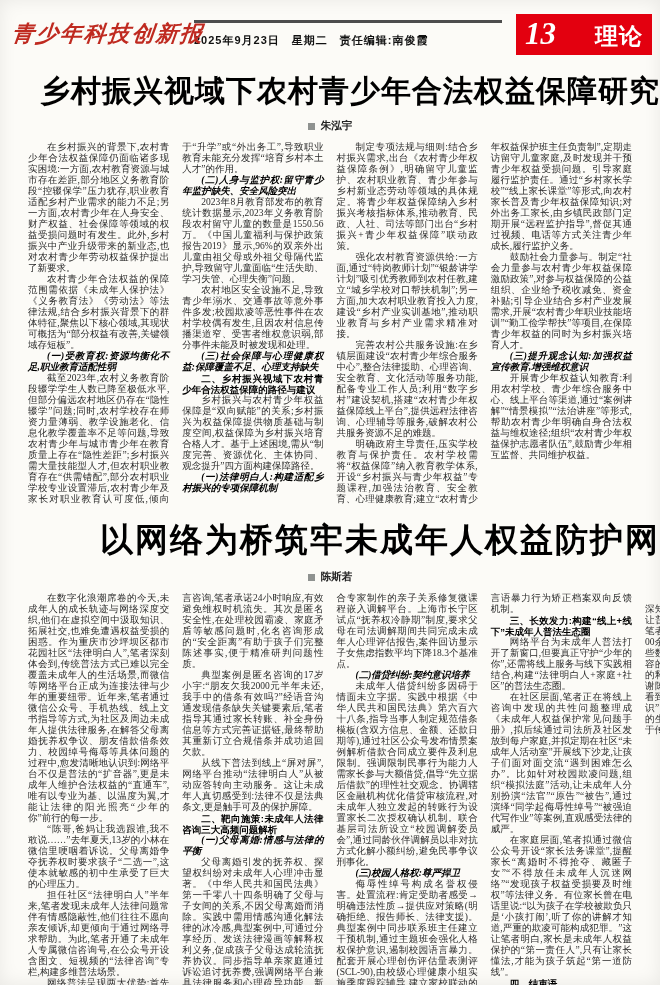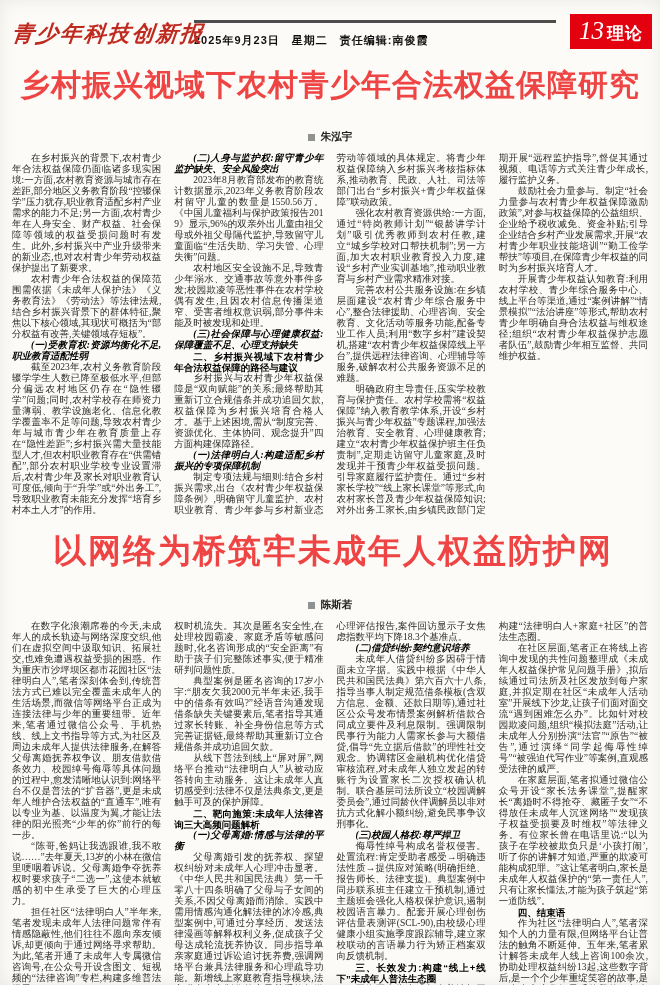--- a/index.html
+++ b/index.html
@@ -23,44 +23,44 @@
     text-align:left; margin-top:10px; font-size:11px; font-weight:bold;
     letter-spacing:1px; color:#111;
     font-family:"Liberation Sans","DejaVu Sans",sans-serif;
   }
   .badge {
     flex:0 0 auto; background:#e3000f; color:#fff; padding:4px 9px 6px 9px;
     display:flex; align-items:baseline; gap:3px; margin-top:2px;
   }
   .badge-num {
     font-family:"Liberation Serif","DejaVu Serif",serif;
-    font-style:italic; font-weight:normal; font-size:25px; line-height:1;
+    font-style:italic; font-weight:bold; font-size:31px; line-height:1;
   }
   .badge-sec {
     font-family:"Liberation Sans","DejaVu Sans",sans-serif;
-    font-weight:900; font-size:17px; line-height:1; letter-spacing:1px;
+    font-weight:900; font-size:23px; line-height:1; letter-spacing:1px;margin-left:36px;
   }
   
   .headline {
-    margin:0; text-align:center; color:#ef4444;
+    margin:0; text-align:right; color:#000000;
     font-family:"Liberation Sans","DejaVu Sans",sans-serif; font-weight:900;
   }
   .hl1 { font-size:30px; letter-spacing:1px; margin-top:16px; }
   .hl2 { font-size:33px; letter-spacing:2px; margin-top:10px;padding-left:6px; }
   .byline {
-    text-align:center; font-size:10.5px; font-weight:bold; margin:24px 0 9px 0;
+    text-align:center; font-size:10.5px; font-weight:bold; margin:7px 0 9px 0;
     font-family:"Liberation Sans","DejaVu Sans",sans-serif; color:#222;
   }
   .byline-marker {
     display:inline-block; width:7px; height:7px; background:#8f9290;
     margin-right:6px; vertical-align:middle;
   }
   .cols {
     column-count:4; column-gap:13px; column-fill:auto;
-    padding:0 12px; text-align:justify; word-break:break-all;
+    padding:0 28px; text-align:justify; word-break:break-all;
     font-size:9.5px; line-height:11px; color:#2a2a2a;
   }
   .a1 { height:366px; }
   .a2 { height:408px; }
   .blk { margin:0; text-indent:2em; }
   .h1 {
     font-weight:bold; color:#000;
     font-family:"Liberation Sans","DejaVu Sans",sans-serif;
   }
   .h2 {
@@ -93,27 +93,28 @@
     <div class="cols a1">
         <p class="blk para">在乡村振兴的背景下,农村青少年合法权益保障仍面临诸多现实困境:一方面,农村教育资源与城市存在差距,部分地区义务教育阶段“控辍保学”压力犹存,职业教育适配乡村产业需求的能力不足;另一方面,农村青少年在人身安全、财产权益、社会保障等领域的权益受损问题时有发生。此外,乡村振兴中产业升级带来的新业态,也对农村青少年劳动权益保护提出了新要求。</p>
         <p class="blk para">农村青少年合法权益的保障范围需依据《未成年人保护法》《义务教育法》《劳动法》等法律法规,结合乡村振兴背景下的群体特征,聚焦以下核心领域,其现状可概括为“部分权益有改善,关键领域存短板”。</p>
         <p class="blk h2">(一)受教育权:资源均衡化不足,职业教育适配性弱</p>
         <p class="blk para">截至2023年,农村义务教育阶段辍学学生人数已降至极低水平,但部分偏远农村地区仍存在“隐性辍学”问题;同时,农村学校存在师资力量薄弱、教学设施老化、信息化教学覆盖率不足等问题,导致农村青少年与城市青少年在教育质量上存在“隐性差距”;乡村振兴需大量技能型人才,但农村职业教育存在“供需错配”,部分农村职业学校专业设置滞后,农村青少年及家长对职业教育认可度低,倾向于“升学”或“外出务工”,导致职业教育未能充分发挥“培育乡村本土人才”的作用。</p>
         <p class="blk h2">(二)人身与监护权:留守青少年监护缺失、安全风险突出</p>
         <p class="blk para">2023年8月教育部发布的教育统计数据显示,2023年义务教育阶段农村留守儿童的数量是1550.56万。《中国儿童福利与保护政策报告2019》显示,96%的双亲外出儿童由祖父母或外祖父母隔代监护,导致留守儿童面临“生活失助、学习失管、心理失衡”问题。</p>
         <p class="blk para">农村地区安全设施不足,导致青少年溺水、交通事故等意外事件多发;校园欺凌等恶性事件在农村学校偶有发生,且因农村信息传播渠道窄、受害者维权意识弱,部分事件未能及时被发现和处理。</p>
         <p class="blk h2">(三)社会保障与心理健康权益:保障覆盖不足、心理支持缺失</p>
         <p class="blk h1">二、乡村振兴视域下农村青少年合法权益保障的路径与建议</p>
-        <p class="blk para">乡村振兴与农村青少年权益保障是“双向赋能”的关系;最终帮助其重新订立合规借条并成功追回欠款,权益保障为乡村振兴培育合格人才。基于上述困境,需从“制度完善、资源优化、主体协同、观念提升”四方面构建保障路径。</p>
+        <p class="blk para">乡村振兴与农村青少年权益保障是“双向赋能”的关系;乡村振兴为权益保障提供物质基础与制度空间,权益保障为乡村振兴培育合格人才。基于上述困境,需从“制度完善、资源优化、主体协同、观念提升”四方面构建保障路径。</p>
         <p class="blk h2">(一)法律明白人:构建适配乡村振兴的专项保障机制</p>
         <p class="blk para">制定专项法规与细则:结合乡村振兴需求,出台《农村青少年权益保障条例》,明确留守儿童监护、农村职业教育、青少年参与乡村新业态劳动等领域的具体规定。将青少年权益保障纳入乡村振兴考核指标体系,推动教育、民政、人社、司法等部门出台“乡村振兴+青少年权益保障”联动政策。</p>
         <p class="blk para">强化农村教育资源供给:一方面,通过“特岗教师计划”“银龄讲学计划”吸引优秀教师到农村任教,建立“城乡学校对口帮扶机制”;另一方面,加大农村职业教育投入力度,建设“乡村产业实训基地”,推动职业教育与乡村产业需求精准对接。</p>
         <p class="blk para">完善农村公共服务设施:在乡镇层面建设“农村青少年综合服务中心”,整合法律援助、心理咨询、安全教育、文化活动等服务功能,配备专业工作人员;利用“数字乡村”建设契机,搭建“农村青少年权益保障线上平台”,提供远程法律咨询、心理辅导等服务,破解农村公共服务资源不足的难题。</p>
         <p class="blk para">明确政府主导责任,压实学校教育与保护责任。农村学校需将“权益保障”纳入教育教学体系,开设“乡村振兴与青少年权益”专题课程,加强法治教育、安全教育、心理健康教育;建立“农村青少年权益保护班主任负责制”,定期走访留守儿童家庭,及时发现并干预青少年权益受损问题。引导家庭履行监护责任。通过“乡村家长学校”“线上家长课堂”等形式,向农村家长普及青少年权益保障知识;对外出务工家长,由乡镇民政部门定期开展“远程监护指导”,督促其通过视频、电话等方式关注青少年成长,履行监护义务。</p>
         <p class="blk para">鼓励社会力量参与。制定“社会力量参与农村青少年权益保障激励政策”,对参与权益保障的公益组织、企业给予税收减免、资金补贴;引导企业结合乡村产业发展需求,开展“农村青少年职业技能培训”“勤工俭学帮扶”等项目,在保障青少年权益的同时为乡村振兴培育人才。</p>
+        <p class="blk h2">(三)提升观念认知:加强权益宣传教育,增强维权意识</p>
         <p class="blk para">开展青少年权益认知教育:利用农村学校、青少年综合服务中心、线上平台等渠道,通过“案例讲解”“情景模拟”“法治讲座”等形式,帮助农村青少年明确自身合法权益与维权途径;组织“农村青少年权益保护志愿者队伍”,鼓励青少年相互监督、共同维护权益。</p>
       </div>
   </article>
 
   <article>
     <h1 class="headline hl2">以网络为桥筑牢未成年人权益防护网</h1>
     <div class="byline">
       <span class="byline-marker"></span><span>陈斯若</span>
     </div>
     <div class="cols a2">

